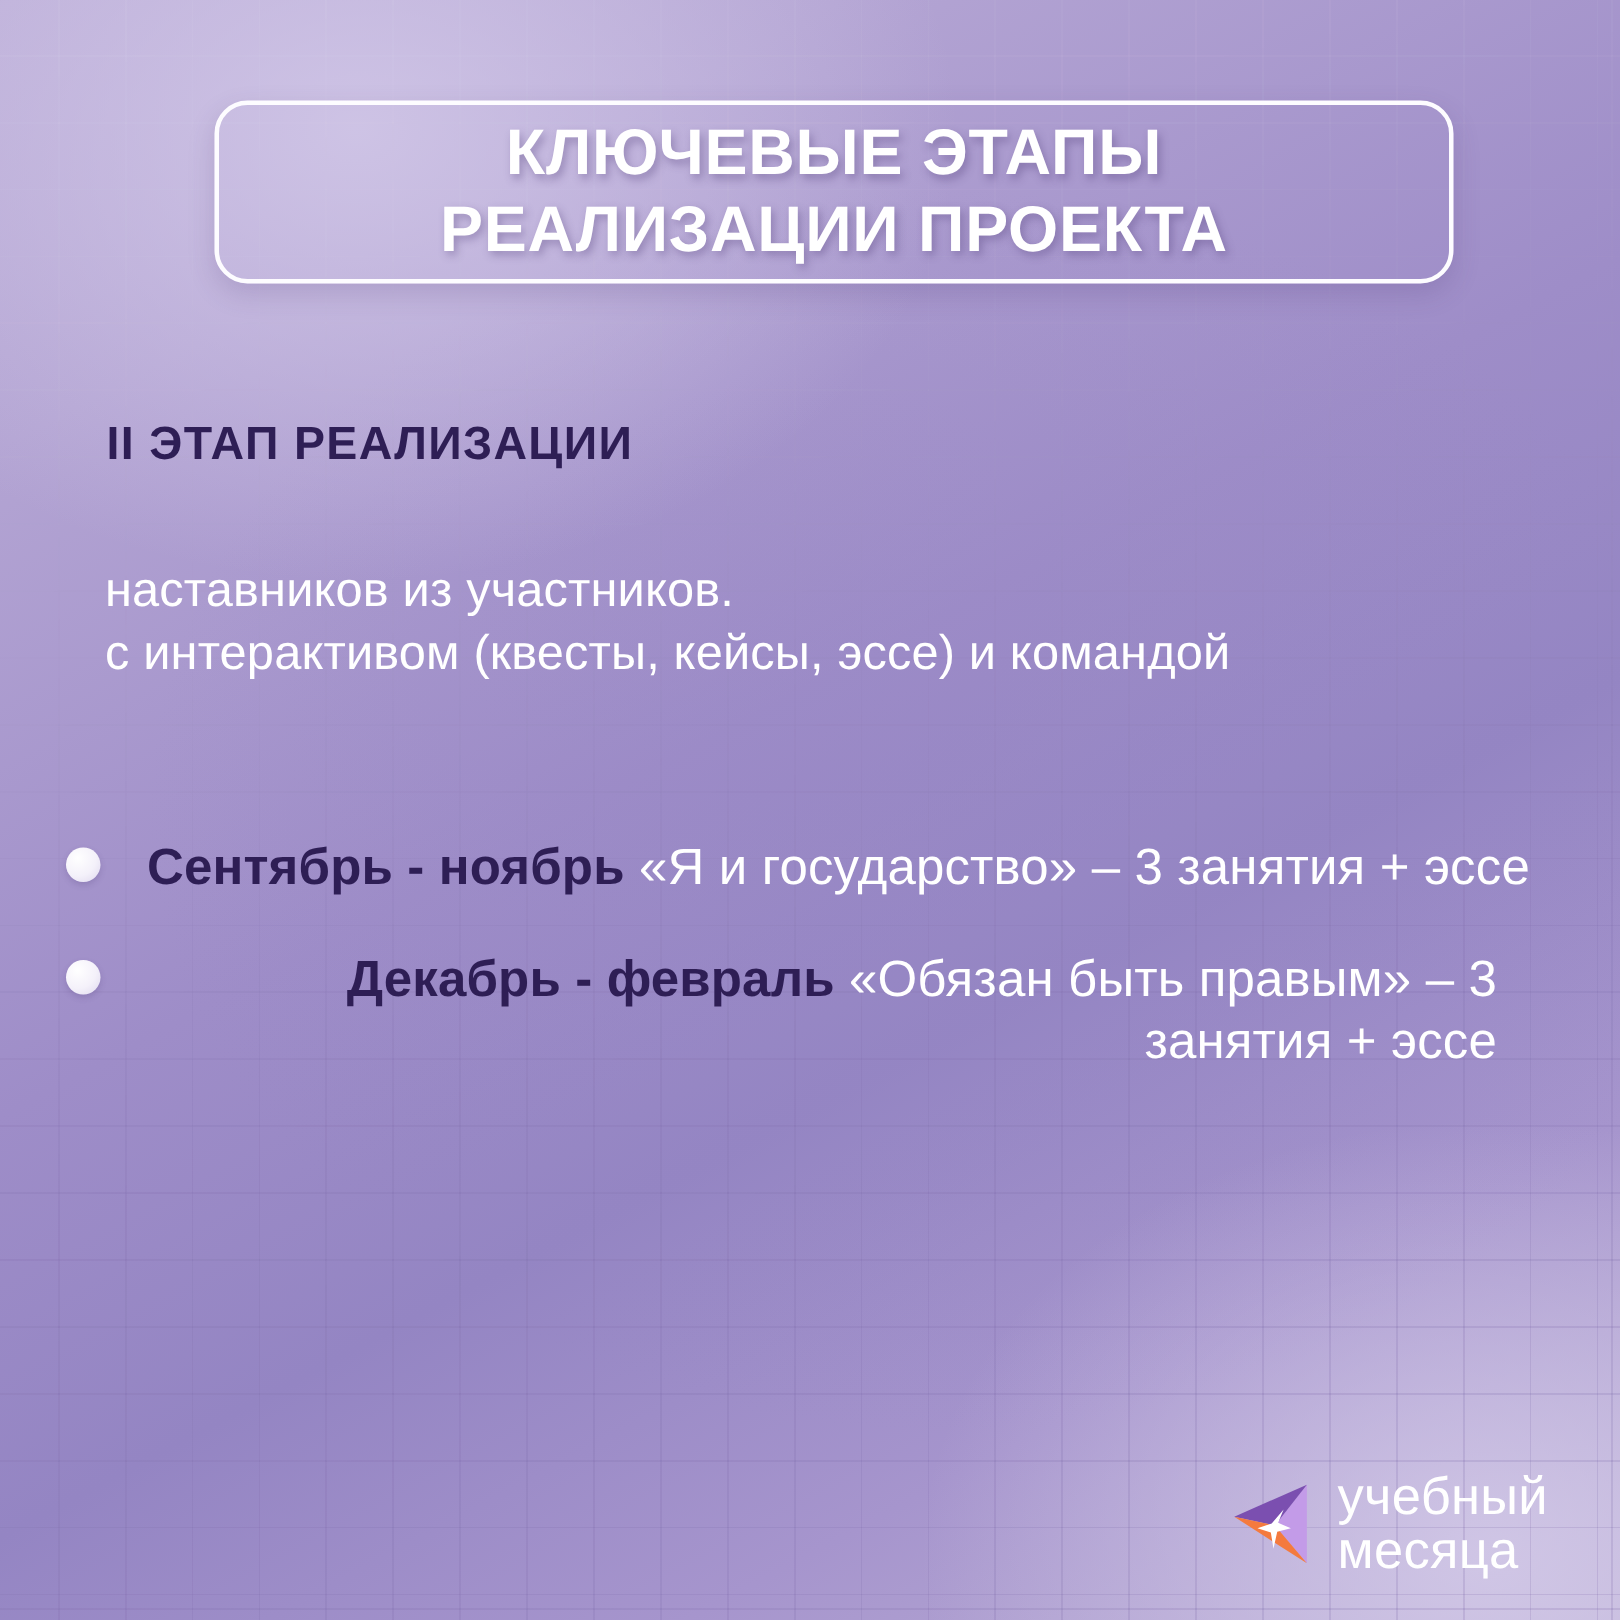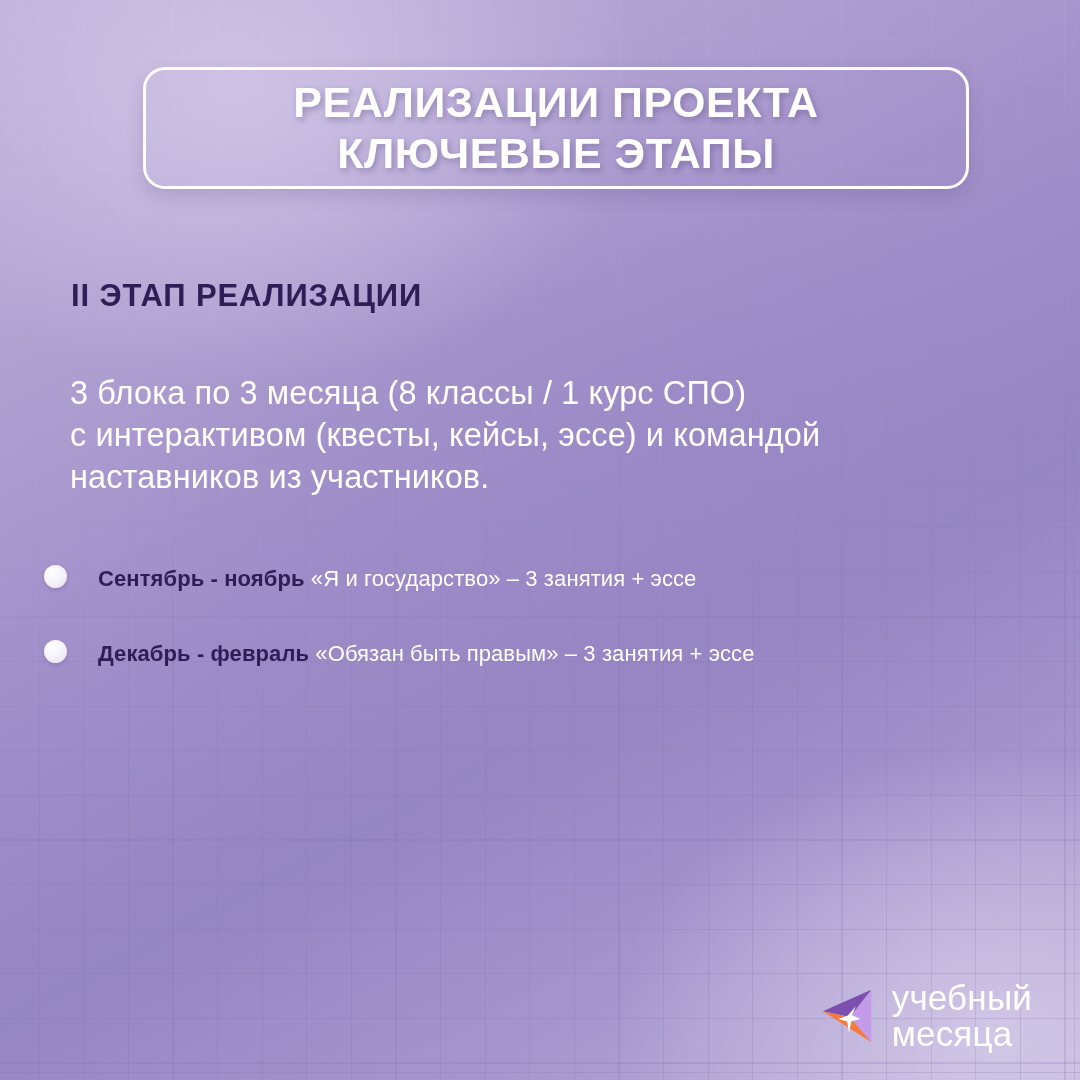--- a/index.html
+++ b/index.html
@@ -105,30 +105,30 @@
   .bullet-dot {
     position:absolute;
     left:0px; top:7px;
     width:23px; height:23px;
     border-radius:50%;
     background: radial-gradient(circle at 34% 30%, #ffffff 0%, #f4f1fa 55%, #ded7ee 100%);
     box-shadow: 0 2px 4px rgba(70,50,110,0.20);
   }
   .bullet-text {
     color:#ffffff;
-    font-size:22px;
+    font-size:34px;
     font-weight:500;
     line-height:41px;
     letter-spacing:0.1px;
   }
   .bullet-text .period {
     color:#2e1e55;
     font-weight:bold;
   }
-  .bullet-row.r2 { margin-bottom:42px; }
+  .bullet-row.r2 { margin-bottom:42px;text-align:right; }
   .bullet-row.r2 .bullet-text { width:900px; }
   .bullet-row.r3 .bullet-text { width:760px; }
 
   
   #logo {
     position:absolute;
     right:48px; bottom:28px;
     display:flex; align-items:center; gap:13px;
   }
   #logo-mark { width:62px; height:62px; display:block; flex:none; }
@@ -145,30 +145,29 @@
 </style>
 </head>
 <body>
 
 <div id="slide">
 
   <div id="grid-soft"></div>
   <div id="grid"></div>
 
   <div id="title-plate">
+    <div class="title-line">КЛЮЧЕВЫЕ ЭТАПЫ</div>
     <div class="title-line">РЕАЛИЗАЦИИ ПРОЕКТА</div>
-    <div class="title-line">КЛЮЧЕВЫЕ ЭТАПЫ</div>
   </div>
 
   <div id="stage-heading">II ЭТАП РЕАЛИЗАЦИИ</div>
 
   <div id="intro">
-    <div class="p-line">3 блока по 3 месяца (8 классы / 1 курс СПО)</div>
+    <div class="p-line">наставников из участников.</div>
     <div class="p-line">с интерактивом (квесты, кейсы, эссе) и командой</div>
-    <div class="p-line">наставников из участников.</div>
   </div>
 
   <div id="bullets">
 
     <div class="bullet-row r1">
       <span class="bullet-dot"></span>
       <div class="bullet-text"><span class="period">Сентябрь - ноябрь</span><span> «Я и государство» – 3 занятия + эссе</span></div>
     </div>
 
     <div class="bullet-row r2">

